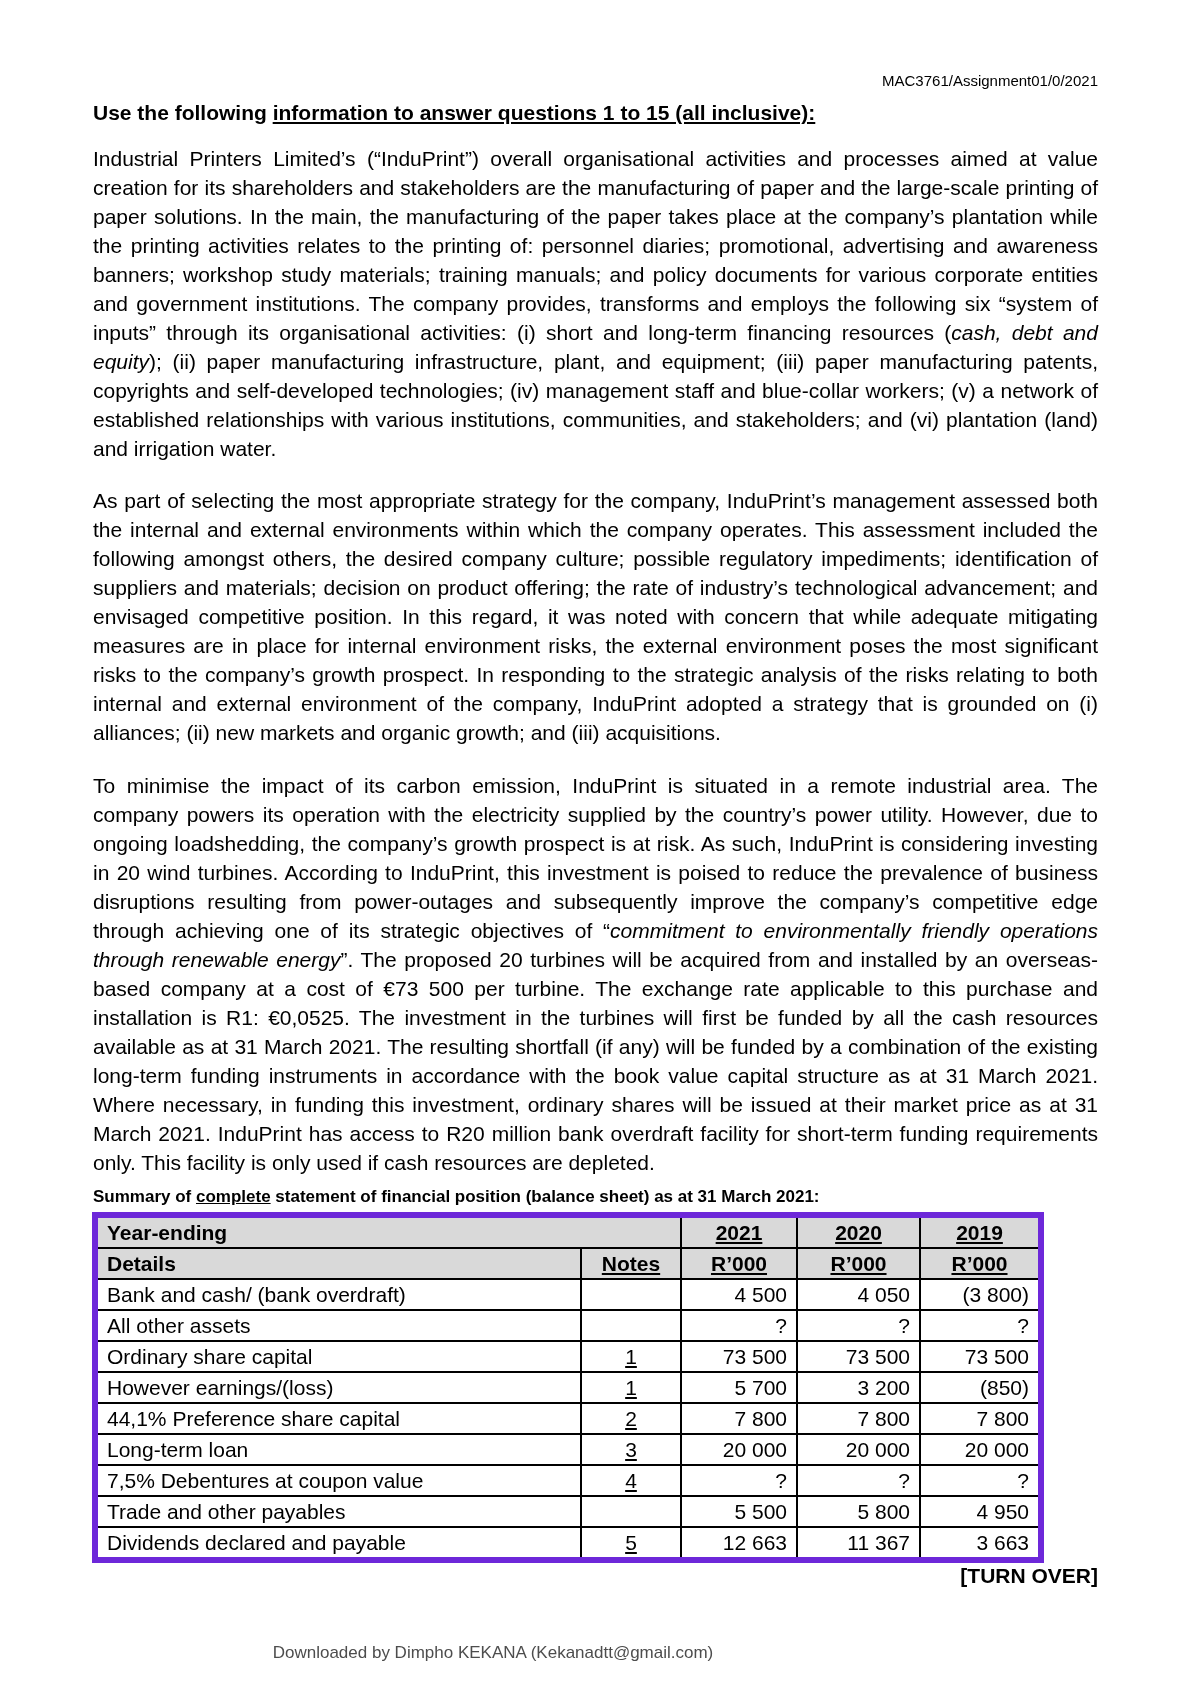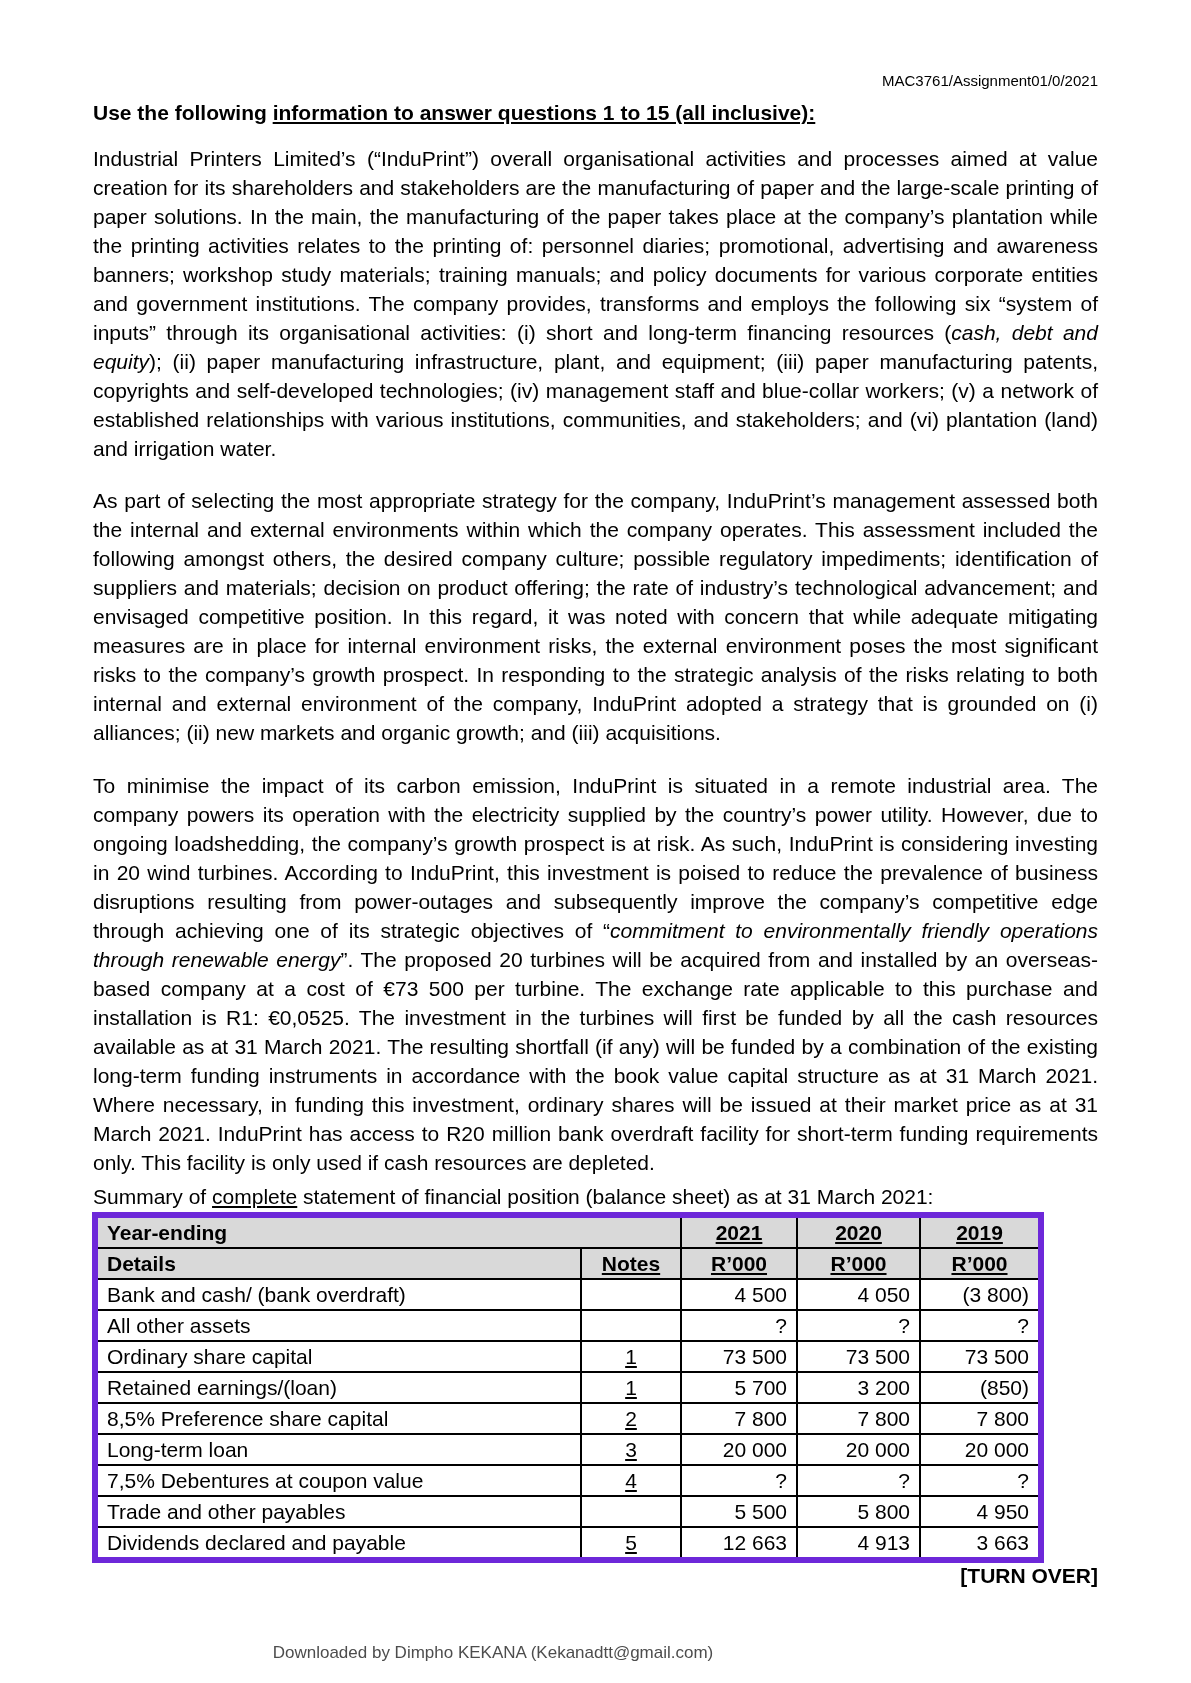--- a/index.html
+++ b/index.html
@@ -21,21 +21,21 @@
   }
   .doc-heading .underlined { text-decoration:underline; }
   .para {
     position:absolute; left:93px; width:1005px;
     font-size:21px; line-height:29px;
     text-align:justify; margin:0;
   }
   .para .italic { font-style:italic; }
   .table-caption {
     position:absolute; top:1183px; left:93px; width:1005px;
-    font-size:21px; font-weight:normal; line-height:28px;
+    font-size:17px; font-weight:bold; line-height:28px;
   }
   .table-caption .underlined { text-decoration:underline; }
   .fin-table {
     position:absolute; top:1212px; left:92px;
     border-collapse:collapse; table-layout:fixed;
     border:6px solid #6d28d9;
     font-size:21px;
   }
   .fin-table td, .fin-table th {
     border:2px solid #000;
@@ -113,28 +113,28 @@
           <td class="num">?</td>
         </tr>
         <tr>
           <td>Ordinary share capital</td>
           <td class="center">1</td>
           <td class="num">73 500</td>
           <td class="num">73 500</td>
           <td class="num">73 500</td>
         </tr>
         <tr>
-          <td>Retained earnings/(loan)</td>
+          <td>However earnings/(loss)</td>
           <td class="center">1</td>
           <td class="num">5 700</td>
           <td class="num">3 200</td>
           <td class="num">(850)</td>
         </tr>
         <tr>
-          <td>8,5% Preference share capital</td>
+          <td>44,1% Preference share capital</td>
           <td class="center">2</td>
           <td class="num">7 800</td>
           <td class="num">7 800</td>
           <td class="num">7 800</td>
         </tr>
         <tr>
           <td>Long-term loan</td>
           <td class="center">3</td>
           <td class="num">20 000</td>
           <td class="num">20 000</td>
@@ -151,21 +151,21 @@
           <td>Trade and other payables</td>
           <td class="center"></td>
           <td class="num">5 500</td>
           <td class="num">5 800</td>
           <td class="num">4 950</td>
         </tr>
         <tr>
           <td>Dividends declared and payable</td>
           <td class="center">5</td>
           <td class="num">12 663</td>
-          <td class="num">4 913</td>
+          <td class="num">11 367</td>
           <td class="num">3 663</td>
         </tr>
       </tbody>
   </table>
 
   <div class="turn-over">[TURN OVER]</div>
 
   <div class="doc-footer">Downloaded by Dimpho KEKANA (Kekanadtt@gmail.com)</div>
 
 </div>

